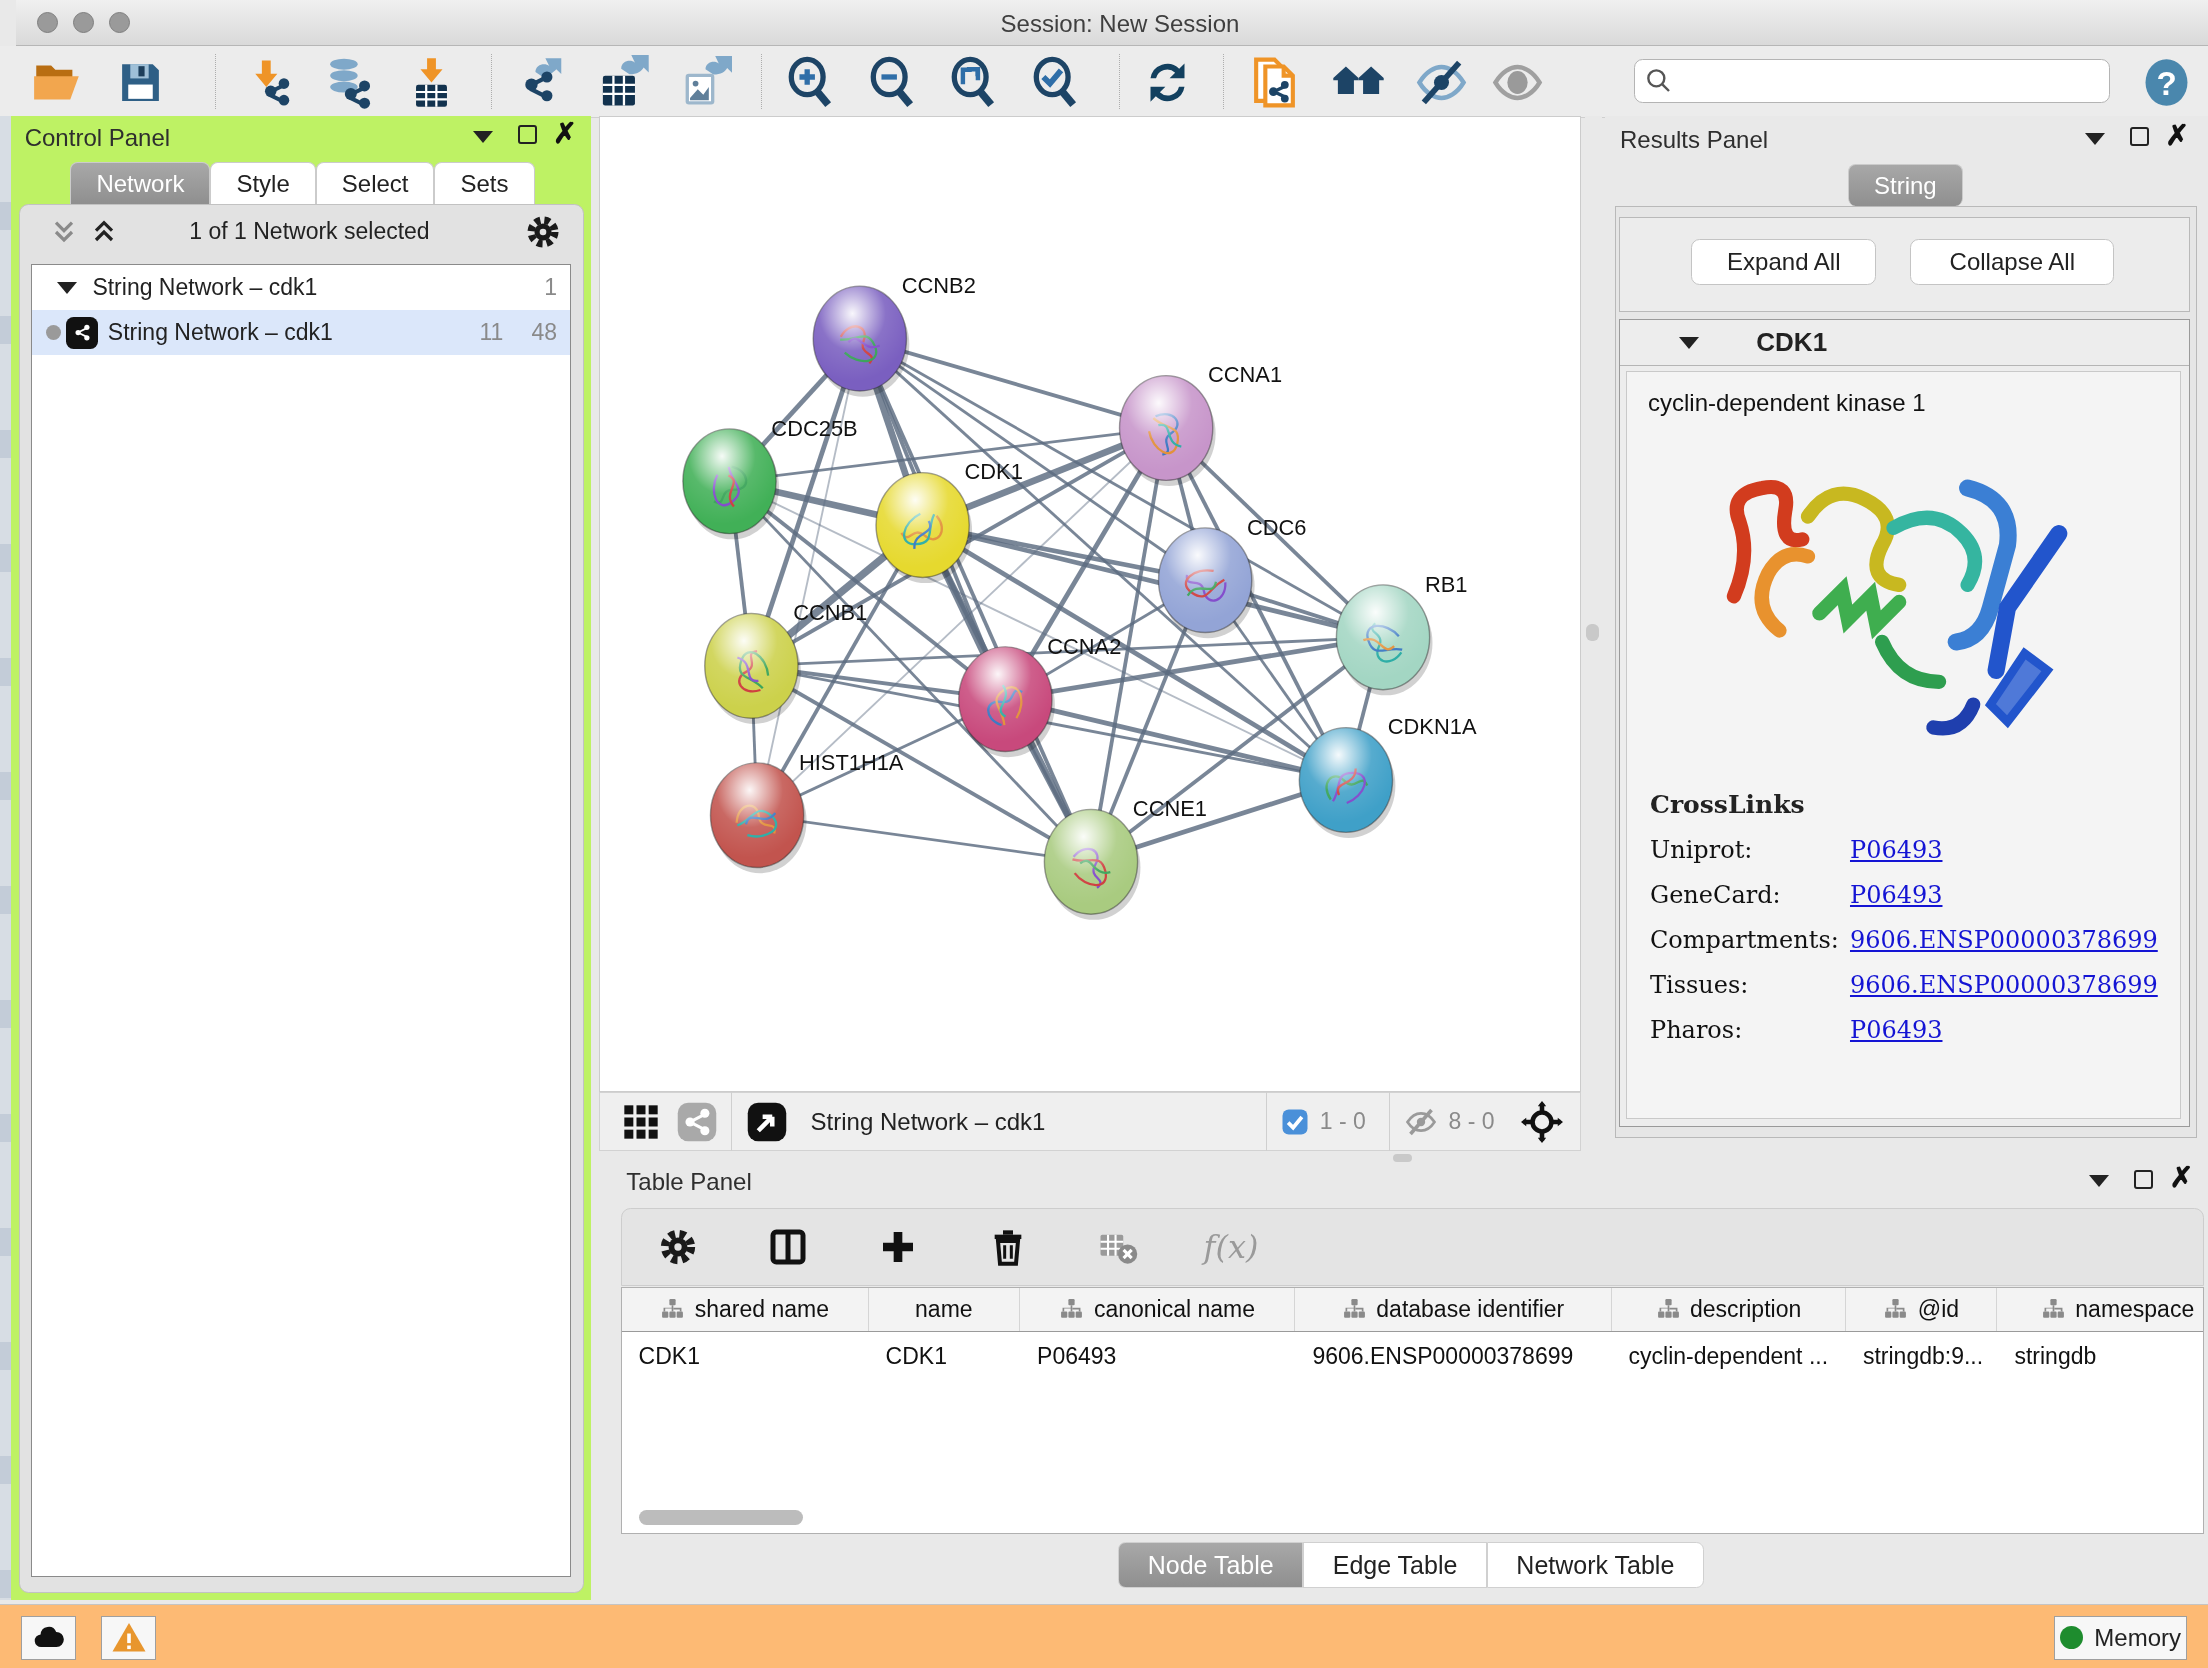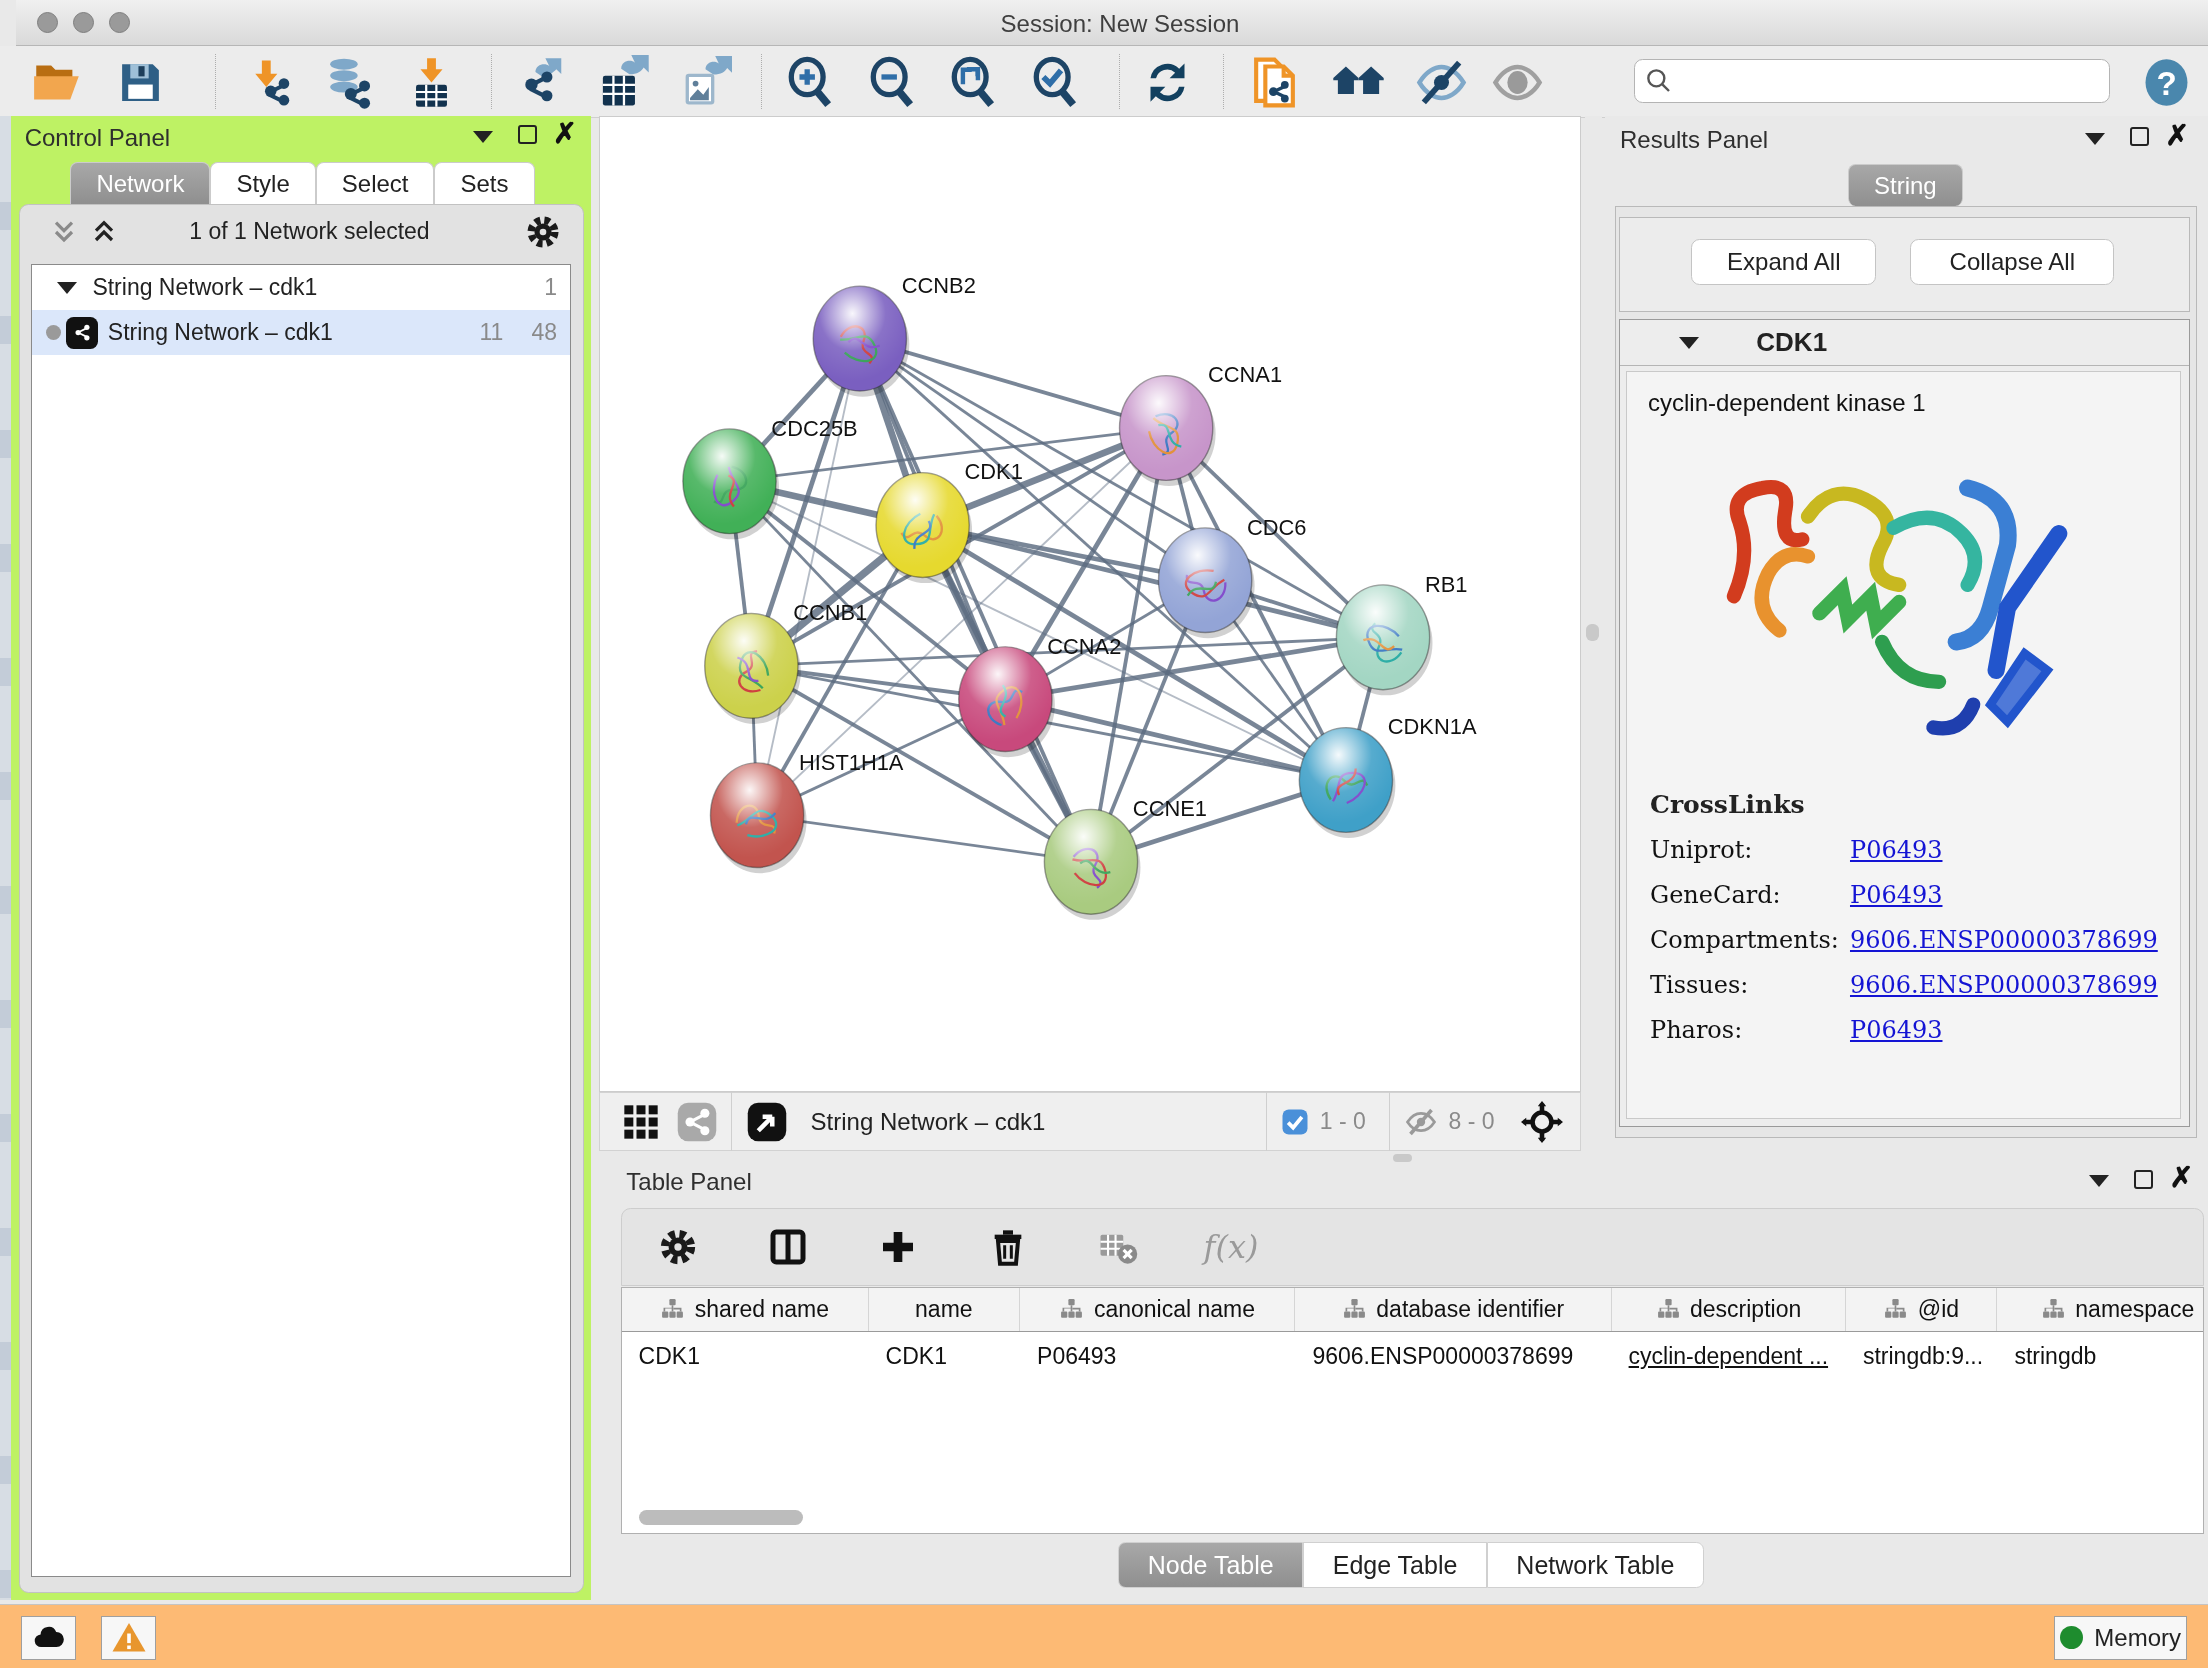--- a/index.html
+++ b/index.html
@@ -769,21 +769,21 @@
               </g>
             </svg>
             <span>namespace</span>
           </div>
         </div>
       <div class="trow">
           <div class="td" style="width: 253px;">CDK1</div>
           <div class="td" style="width: 155px;">CDK1</div>
           <div class="td" style="width: 282px;">P06493</div>
           <div class="td" style="width: 324px;">9606.ENSP00000378699</div>
-          <div class="td" style="width: 240px; text-decoration: underline;">cyclin-dependent ...</div>
+          <div class="td" style="width: 240px;">cyclin-dependent ...</div>
           <div class="td" style="width: 155px;">stringdb:9...</div>
           <div class="td" style="width: 247px;">stringdb</div>
         </div>
       <div class="hscroll"></div>
     </div>
     <div class="tp-tabs">
       <span class="tp-tab sel">Node Table</span>
         <span class="tp-tab">Edge Table</span>
         <span class="tp-tab">Network Table</span>
     </div>

